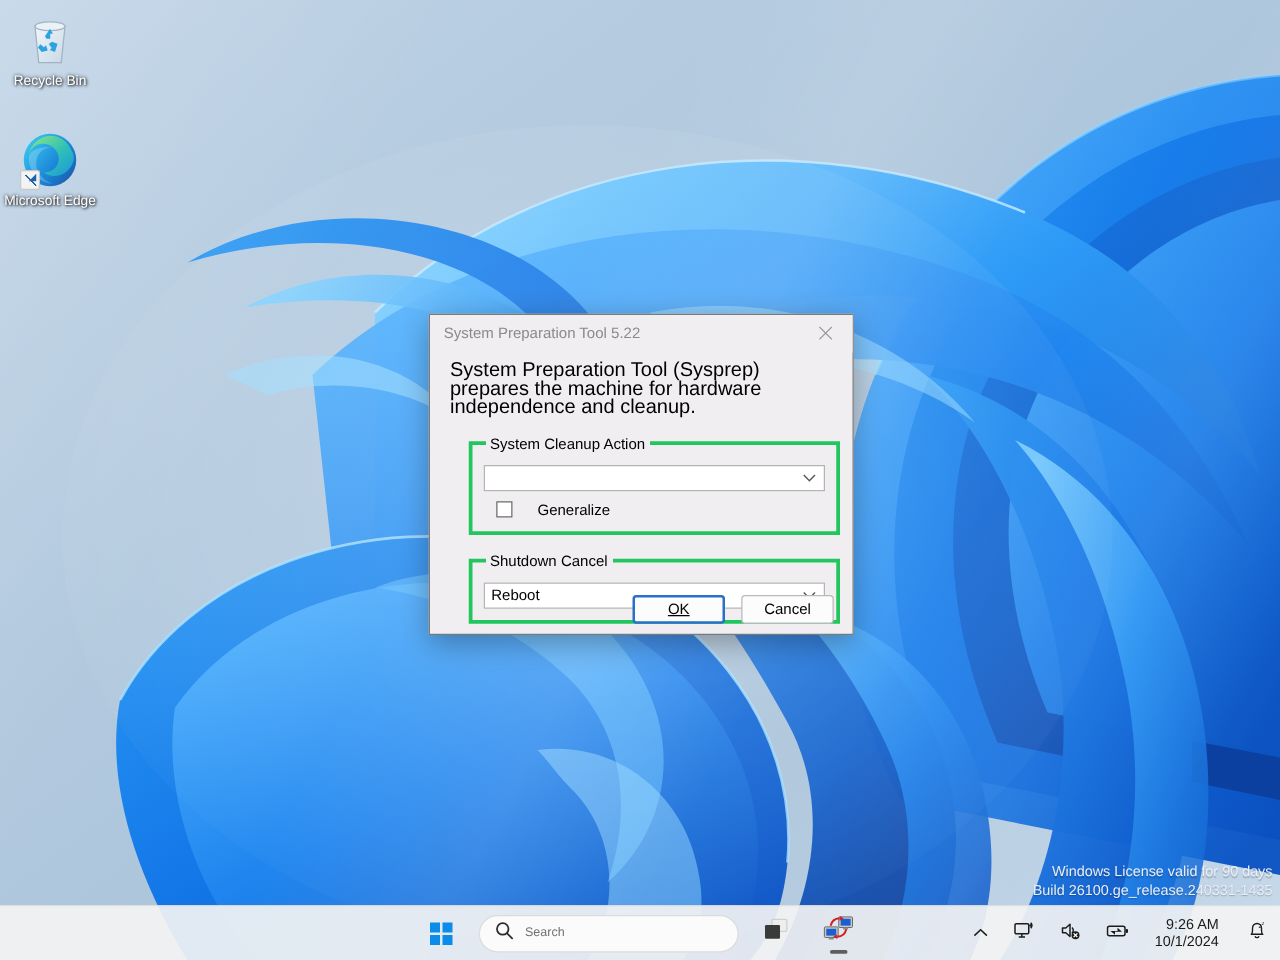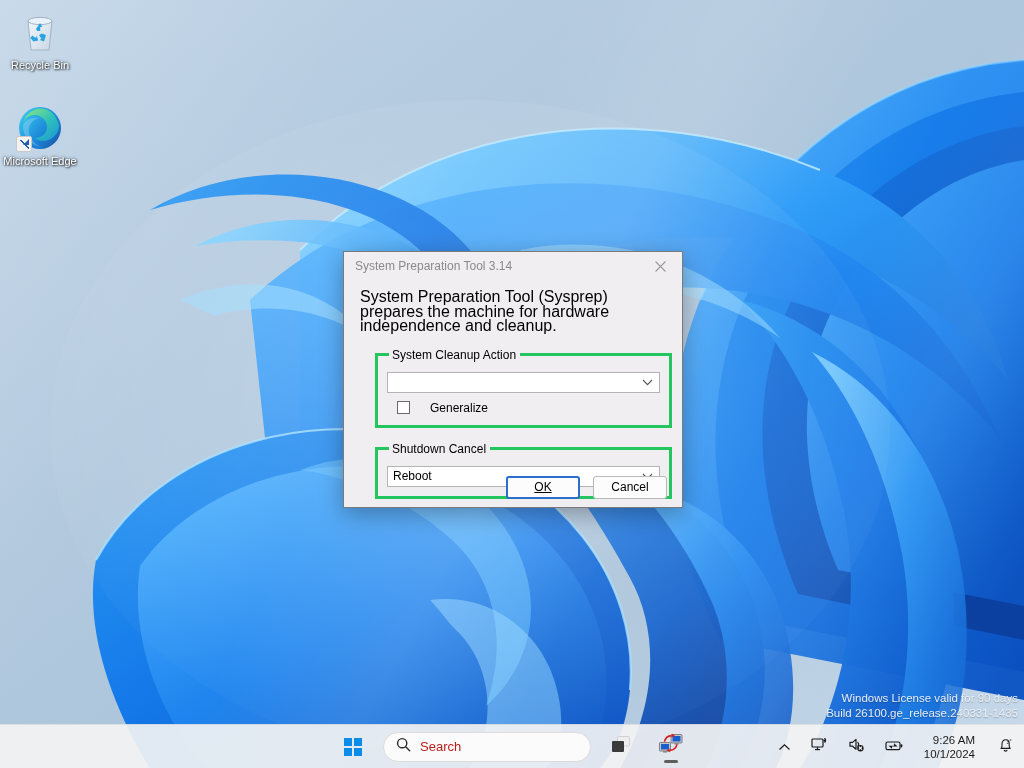--- a/index.html
+++ b/index.html
@@ -143,22 +143,22 @@
     background: #fbfbfb;
     border: 1px solid #dcdcdc;
     border-radius: 15px;
     display: flex;
     align-items: center;
     padding: 0 12px;
     gap: 9px;
     cursor: text;
   }
   #search-pill .ph {
-    font-size: 13px;
-    color: #b91c1c;
+    font-size: 10px;
+    color: #737373;
   }
 
   
   .tb-indicator {
     position: absolute;
     bottom: 2px; left: 50%;
     transform: translateX(-50%);
     width: 14px; height: 3px;
     border-radius: 2px;
     background: #5e5e5e;
@@ -452,21 +452,21 @@
   </div>
 
   <div id="watermark">
     <div>Windows License valid for 90 days</div>
     <div>Build 26100.ge_release.240331-1435</div>
   </div>
 
   <div id="sysprep-dialog">
 
     <div id="dlg-titlebar">
-      <div id="dlg-title">System Preparation Tool 3.14</div>
+      <div id="dlg-title">System Preparation Tool 5.22</div>
       <div id="dlg-close" title="Close">
         <svg width="11" height="11" viewBox="0 0 11 11">
           <line x1="0.5" y1="0.5" x2="10.5" y2="10.5" stroke="#9a9a9a" stroke-width="1.1"></line>
           <line x1="10.5" y1="0.5" x2="0.5" y2="10.5" stroke="#9a9a9a" stroke-width="1.1"></line>
         </svg>
       </div>
     </div>
 
     <div id="dlg-body">
 

